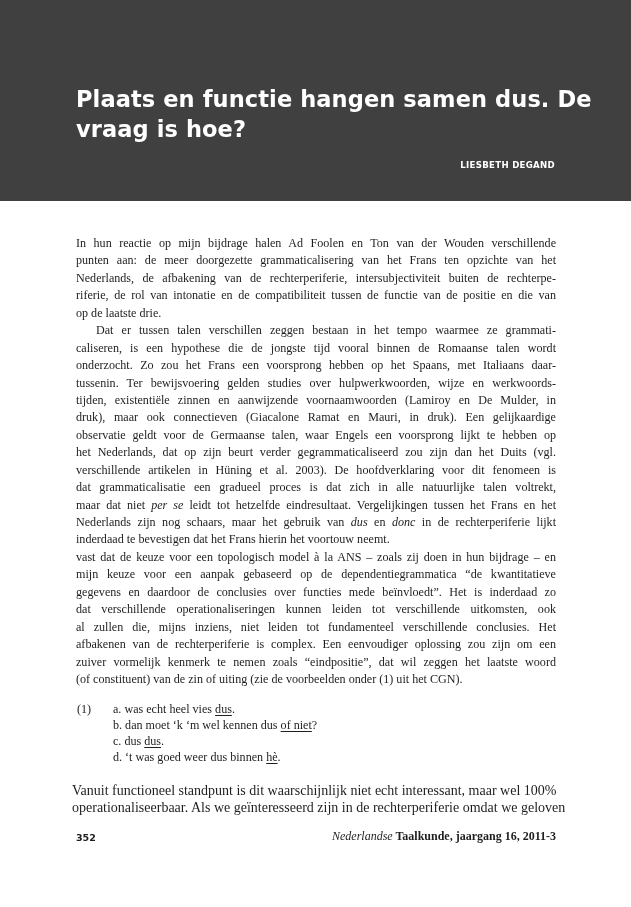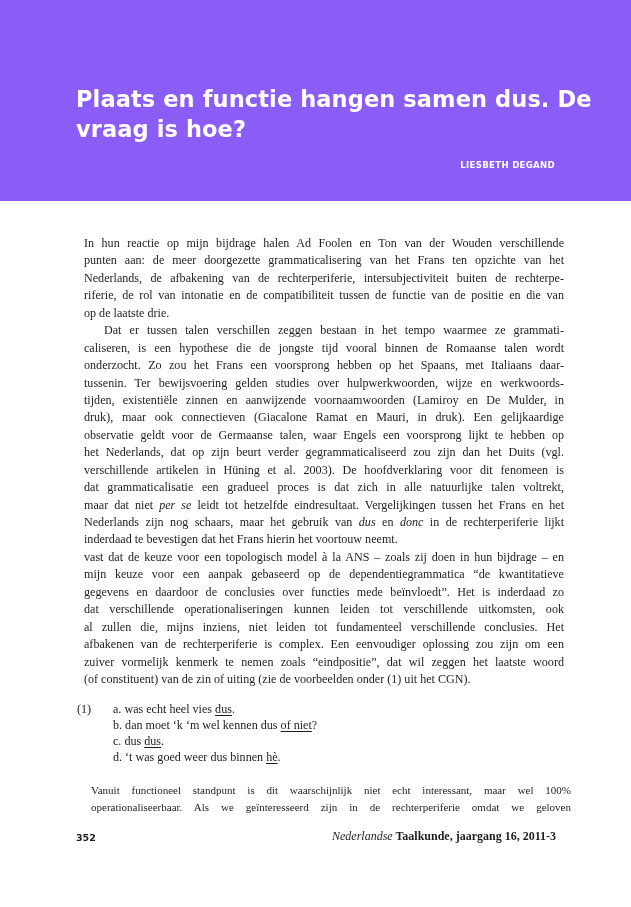--- a/index.html
+++ b/index.html
@@ -2,54 +2,54 @@
 <html><head>
   <meta charset="utf-8">
   <style>
     html, body { margin: 0; padding: 0; }
     body {
       width: 631px; height: 907px; background: #ffffff; position: relative; overflow: hidden;
       font-family: "Liberation Serif", "DejaVu Serif", serif; color: #1e1e1e;
     }
     .header {
       position: absolute; left: 0; top: 0; width: 631px; height: 201px;
-      background: #8b5cf6;
+      background: #404040;
     }
     .title {
       position: absolute; left: 76px; top: 84px; width: 490px; margin: 0;
       font-family: "DejaVu Sans", "Liberation Sans", sans-serif; font-weight: bold;
       font-size: 22.5px; line-height: 30px; color: #ffffff; letter-spacing: 0.1px;
     }
     .title .tline { display: block; white-space: nowrap; }
     .author {
       position: absolute; right: 76px; top: 160px;
       font-family: "DejaVu Sans", "Liberation Sans", sans-serif; font-weight: bold;
       font-size: 8.6px; color: #ffffff; letter-spacing: 0.3px; margin-left: 11px;
     }
     .body {
-      position: absolute; left: 84px; top: 235px; width: 480px;
+      position: absolute; left: 76px; top: 235px; width: 480px;
       font-size: 12.1px; line-height: 17.45px;
     }
     .ln {
       display: block; height: 17.45px; white-space: nowrap;
       text-align: justify; text-align-last: justify;
     }
     .ln.last { text-align-last: left; }
     .ln.indent { padding-left: 20px; }
     .examples {
       position: absolute; left: 77px; top: 701px; width: 400px;
       font-size: 12.1px; line-height: 16.1px;
     }
     .ex-row { position: relative; height: 16.1px; white-space: nowrap; }
     .ex-num { position: absolute; left: 0; top: 0; }
     .ex-item { position: absolute; left: 36px; top: 0; text-align: center; }
     .ex-item u { text-decoration: underline; text-underline-offset: 2px; }
     .body2 {
-      position: absolute; left: 91px; top: 782px; width: 480px;
-      font-size: 11px; line-height: 17.45px;
+      position: absolute; left: 72px; top: 782px; width: 480px;
+      font-size: 14px; line-height: 17.45px;
     }
     .footer-page {
       position: absolute; left: 76px; top: 832px;
       font-family: "DejaVu Sans", "Liberation Sans", sans-serif; font-weight: bold;
       font-size: 9.5px; color: #1e1e1e; text-align: right;
     }
     .footer-journal {
       position: absolute; right: 75px; top: 829px; white-space: nowrap;
       font-size: 12px; font-weight: bold; color: #1e1e1e;
     }

